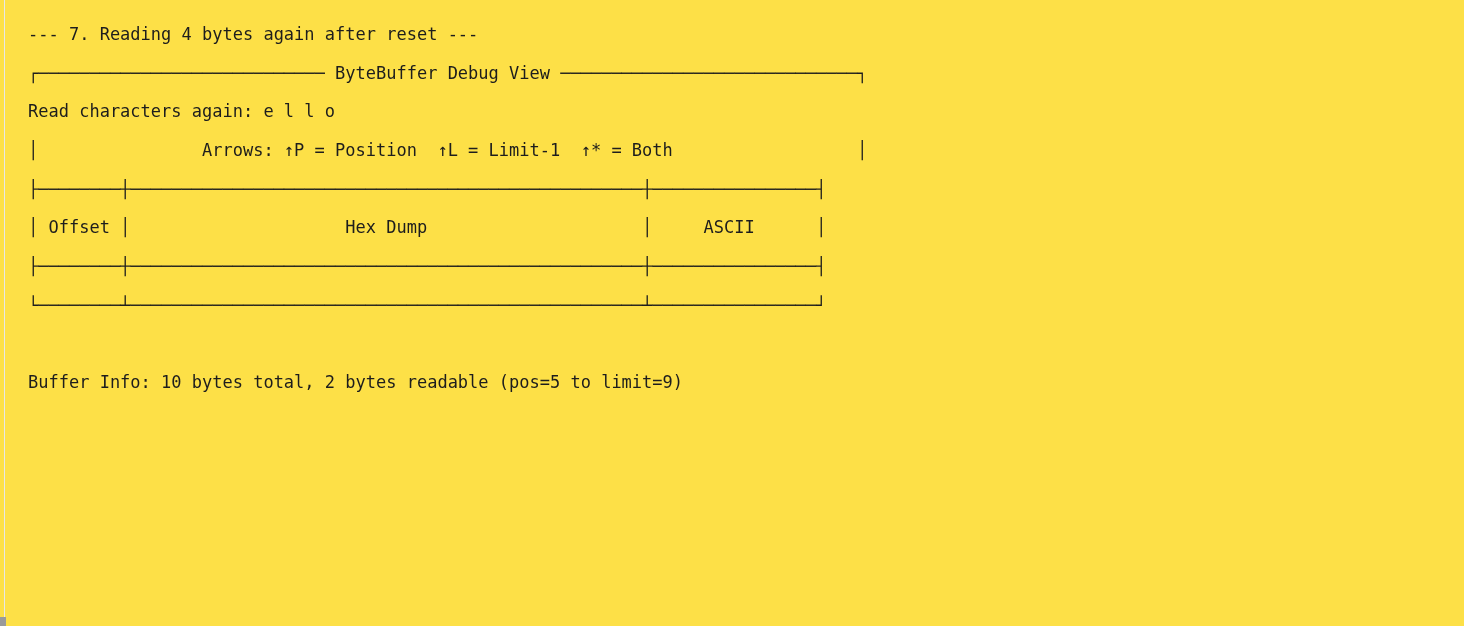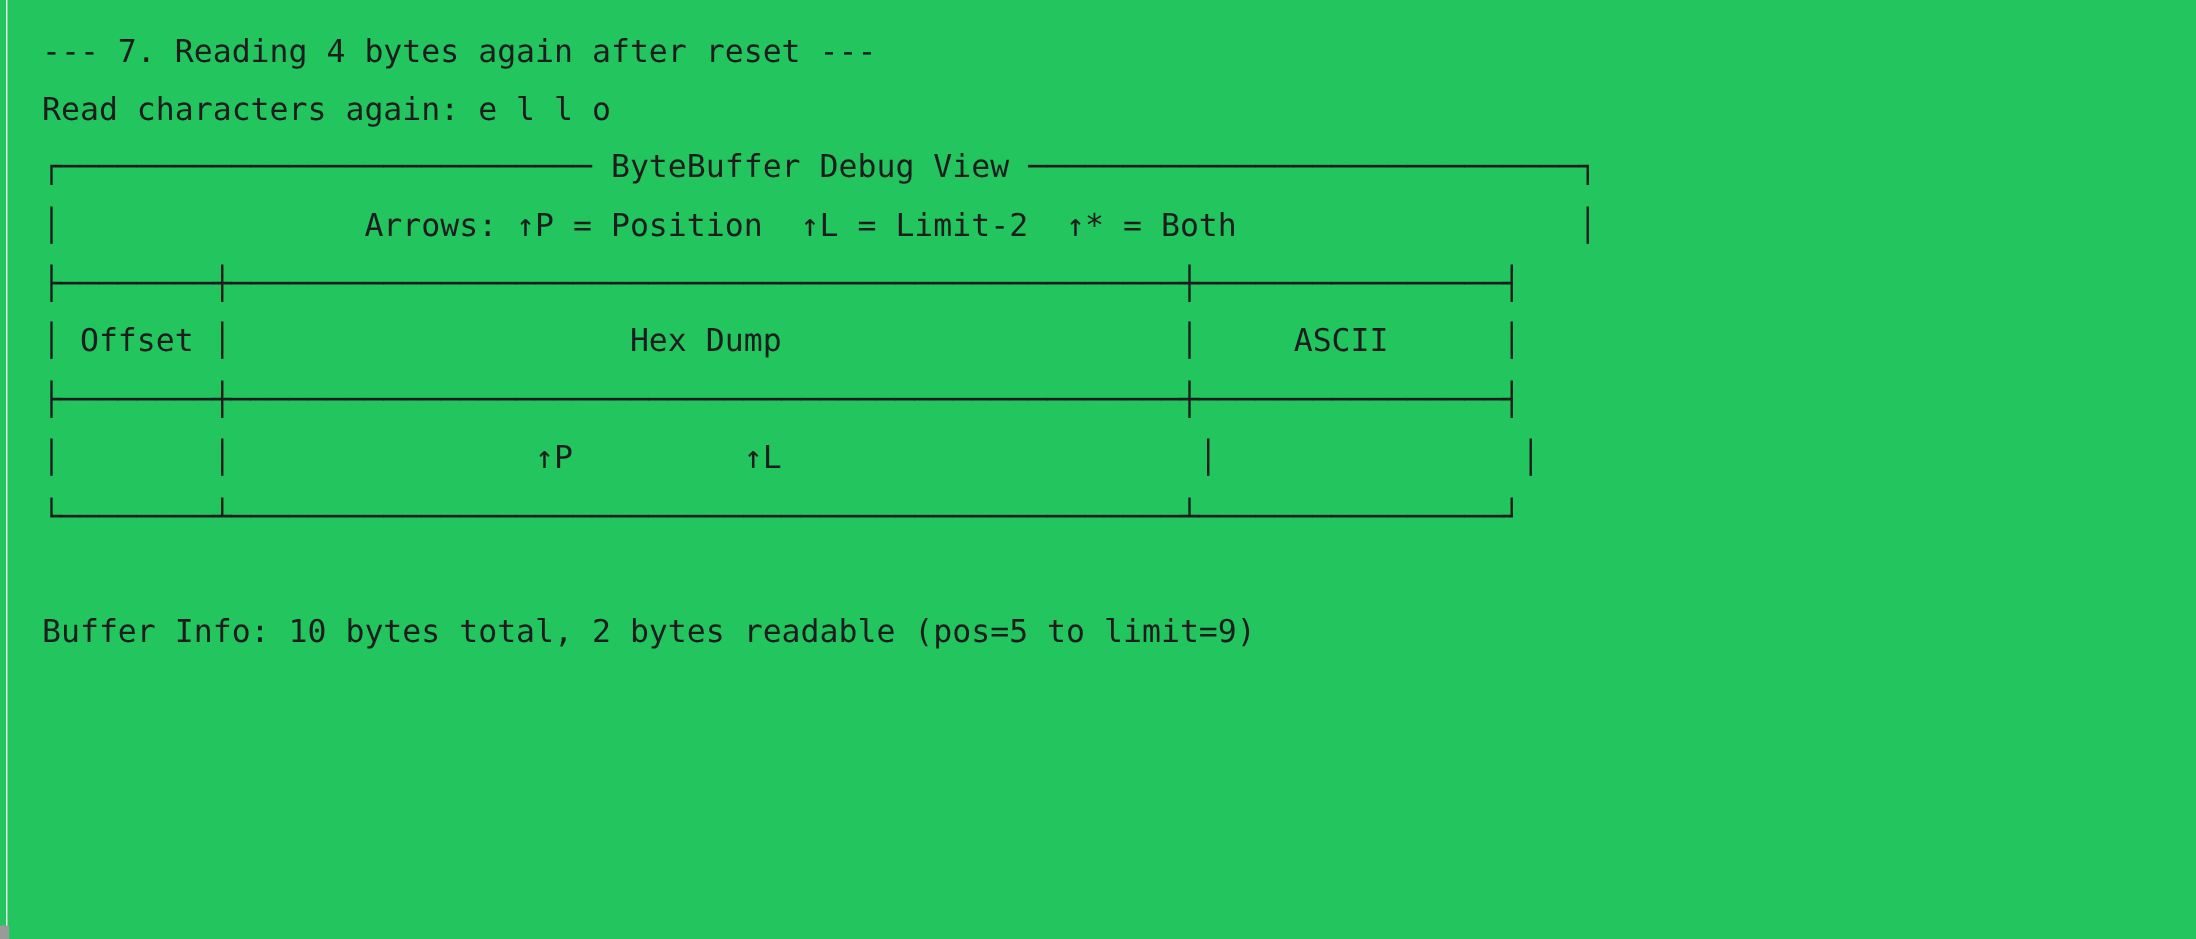--- a/index.html
+++ b/index.html
@@ -7,24 +7,24 @@
   body {
     width: 1464px;
     height: 626px;
     overflow: hidden;
     font-family: "DejaVu Sans Mono", "Liberation Mono", monospace;
   }
   .terminal {
     position: relative;
     width: 1464px;
     height: 626px;
-    background: #22c55e;
+    background: #fde047;
     color: #1d1d1d;
     padding: 15px 0 0 28px;
-    font-size: 21px;
+    font-size: 17px;
     line-height: 38.7px;
     font-weight: 400;
   }
   .line {
     white-space: pre;
     height: 38.7px;
   }
   .panel-edge {
     position: absolute;
     left: 4px;
@@ -42,26 +42,25 @@
     background: #9a9a9a;
   }
 </style>
 </head>
 <body>
 
 <div class="terminal">
   <div class="panel-edge"></div>
 
   <div class="line">--- 7. Reading 4 bytes again after reset ---</div>
+  <div class="line">┌──────────────────────────── ByteBuffer Debug View ─────────────────────────────┐</div>
   <div class="line">Read characters again: e l l o</div>
-  <div class="line">┌──────────────────────────── ByteBuffer Debug View ─────────────────────────────┐</div>
-  <div class="line">│                Arrows: ↑P = Position  ↑L = Limit-2  ↑* = Both                  │</div>
+  <div class="line">│                Arrows: ↑P = Position  ↑L = Limit-1  ↑* = Both                  │</div>
   <div class="line">├────────┼──────────────────────────────────────────────────┼────────────────┤</div>
   <div class="line">│ Offset │                     Hex Dump                     │     ASCII      │</div>
   <div class="line">├────────┼──────────────────────────────────────────────────┼────────────────┤</div>
-  <div class="line">│        │                ↑P         ↑L                      │                │</div>
   <div class="line">└────────┴──────────────────────────────────────────────────┴────────────────┘</div>
   <div class="line"></div>
   <div class="line">Buffer Info: 10 bytes total, 2 bytes readable (pos=5 to limit=9)</div>
   <div class="line"></div>
 
   <div class="corner-notch"></div>
 </div>
 
 </body></html>

